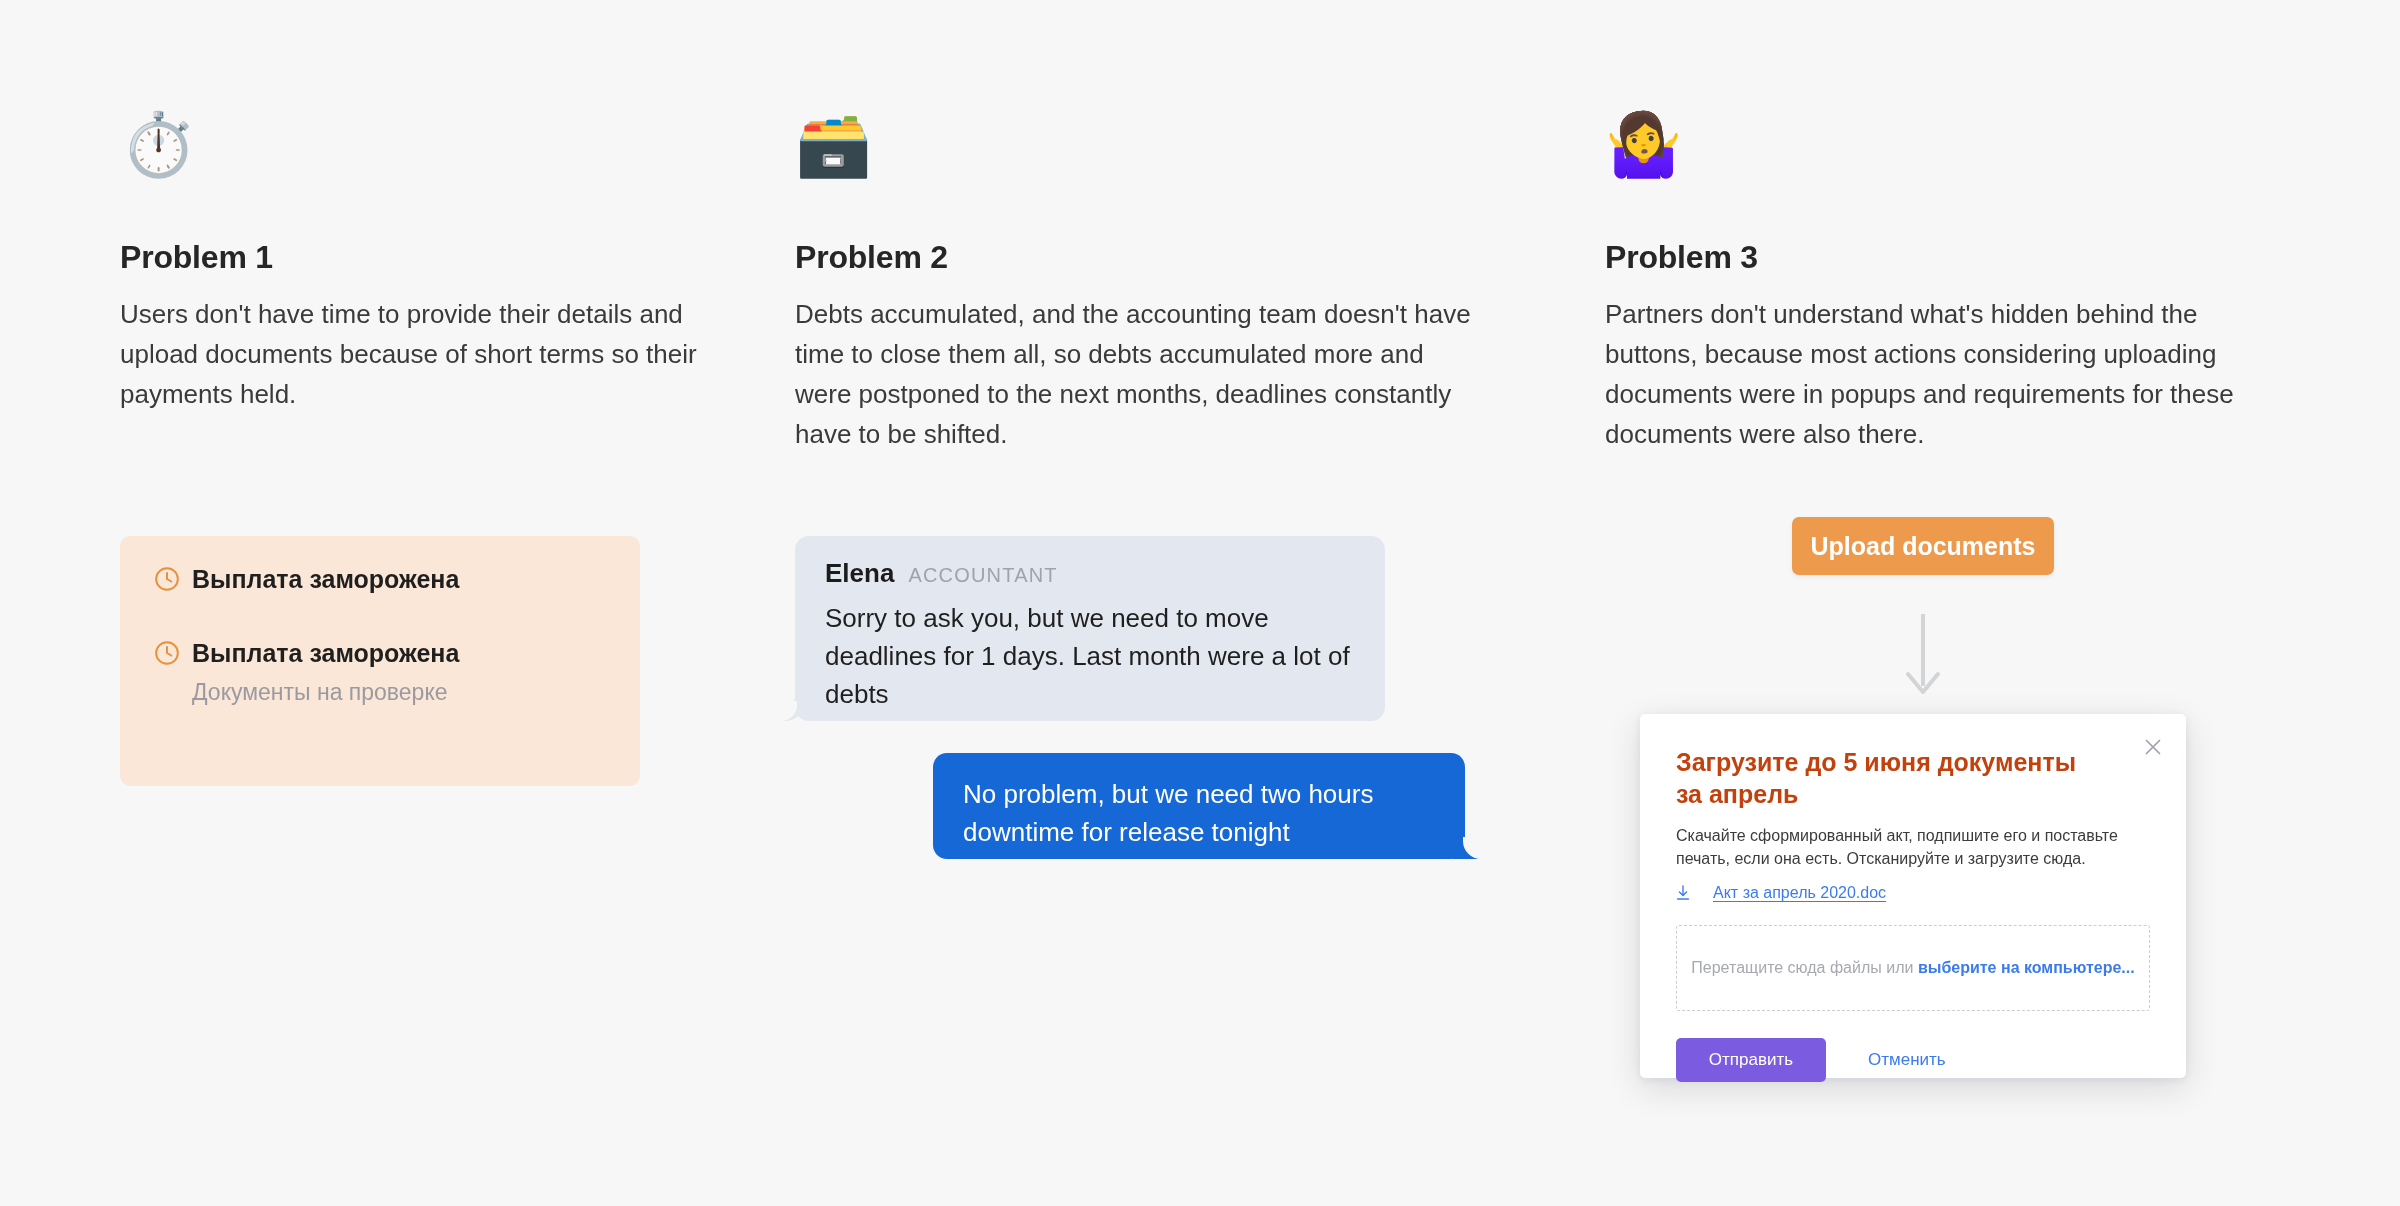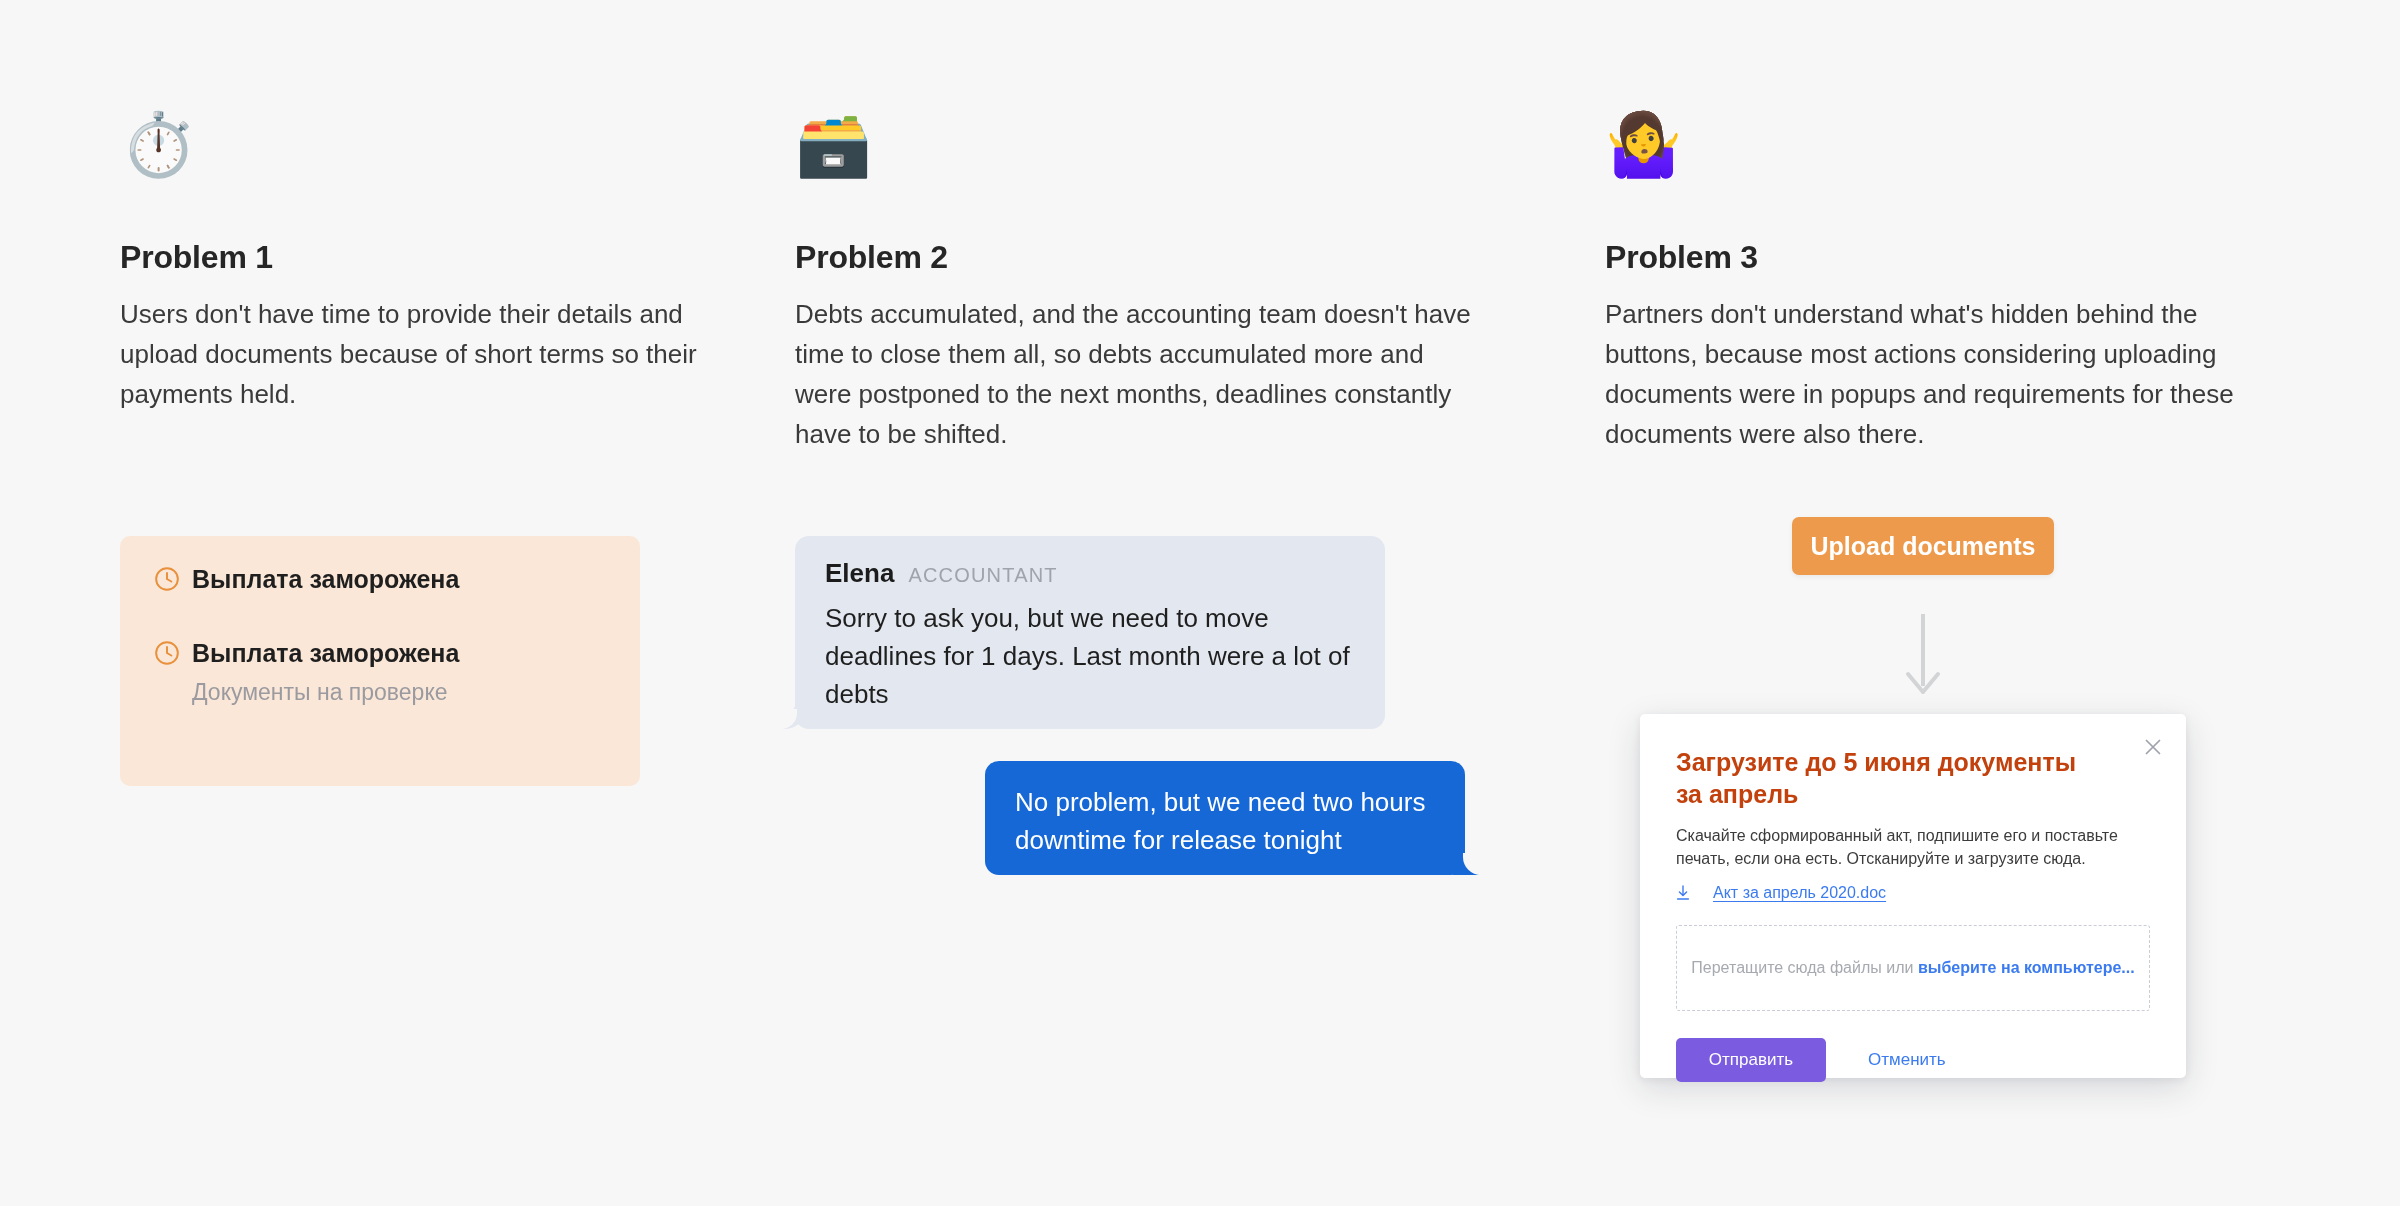--- a/index.html
+++ b/index.html
@@ -105,21 +105,21 @@
   .chat {
     position: absolute;
     left: 795px;
     top: 536px;
     width: 700px;
   }
   .bubble {
     position: relative;
     box-sizing: border-box;
     border-radius: 14px;
-    padding: 22px 26px 16px 30px;
+    padding: 22px 26px 8px 30px;
   }
   .bubble-in {
     width: 590px;
     background: #E3E7EF;
     color: #1F1F1F;
   }
   .bubble-in:after {
     content: "";
     position: absolute;
     left: -14px;
@@ -163,21 +163,21 @@
     line-height: 38px;
   }
   .bubble-out-wrap {
     position: relative;
     margin-top: 32px;
     display: flex;
     justify-content: flex-end;
     padding-right: 30px;
   }
   .bubble-out {
-    width: 480px;
+    width: 532px;
     background: #1668D6;
     color: #FFFFFF;
   }
   .bubble-out:after {
     content: "";
     position: absolute;
     right: -14px;
     bottom: 0;
     width: 26px;
     height: 26px;

